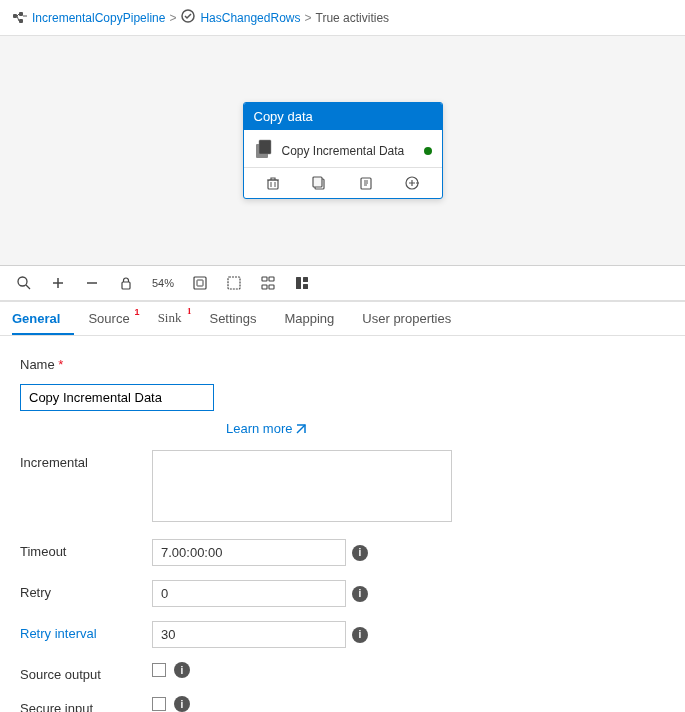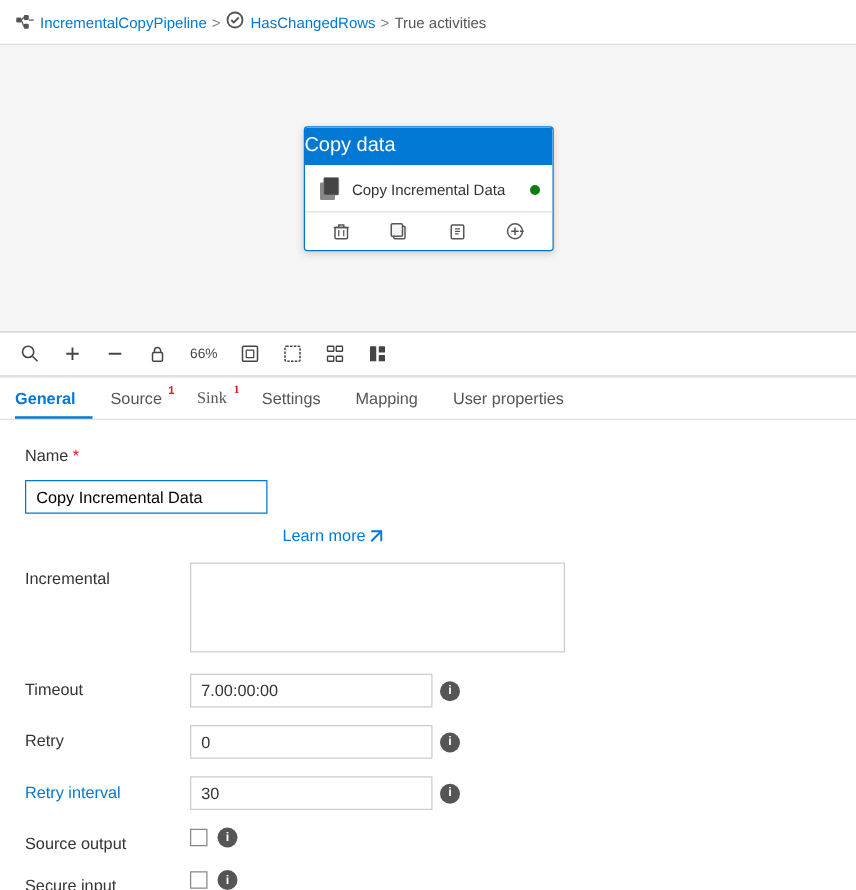--- a/index.html
+++ b/index.html
@@ -49,22 +49,22 @@
       background: #fff;
       border: 1px solid #0078d4;
       border-radius: 3px;
       width: 200px;
       overflow: hidden;
       box-shadow: 0 2px 6px rgba(0,0,0,0.15);
     }
     .activity-header {
       background: #0078d4;
       color: #fff;
-      padding: 6px 0;
-      font-size: 16px;
+      padding: 6px 10px;
+      font-size: 13px;
       font-weight: 500;
     }
     .activity-body {
       padding: 8px 10px 4px 10px;
       display: flex;
       align-items: center;
       gap: 6px;
       font-size: 12px;
       color: #333;
     }
@@ -357,21 +357,21 @@
       <line x1="3" y1="8" x2="13" y2="8" stroke="#444" stroke-width="1.5"></line>
     </svg>
   </button>
   <button class="canvas-toolbar-btn" title="Lock">
     <svg width="16" height="16" viewBox="0 0 16 16" fill="none">
       <rect x="4" y="7" width="8" height="7" rx="1" stroke="#444" stroke-width="1.2"></rect>
       <path d="M5.5 7V5.5a2.5 2.5 0 0 1 5 0V7" stroke="#444" stroke-width="1.2"></path>
     </svg>
   </button>
   <button class="canvas-toolbar-btn" title="100%">
-    <span style="font-size:11px;color:#444;">66%</span>
+    <span style="font-size:11px;color:#444;">54%</span>
   </button>
   <button class="canvas-toolbar-btn" title="Fit to screen">
     <svg width="16" height="16" viewBox="0 0 16 16" fill="none">
       <rect x="2" y="2" width="12" height="12" rx="1" stroke="#444" stroke-width="1.2"></rect>
       <rect x="5" y="5" width="6" height="6" rx="0.5" stroke="#444" stroke-width="1"></rect>
     </svg>
   </button>
   <button class="canvas-toolbar-btn" title="Select">
     <svg width="16" height="16" viewBox="0 0 16 16" fill="none">
       <rect x="2" y="2" width="12" height="12" rx="1" stroke="#444" stroke-width="1.2" stroke-dasharray="2 1"></rect>

